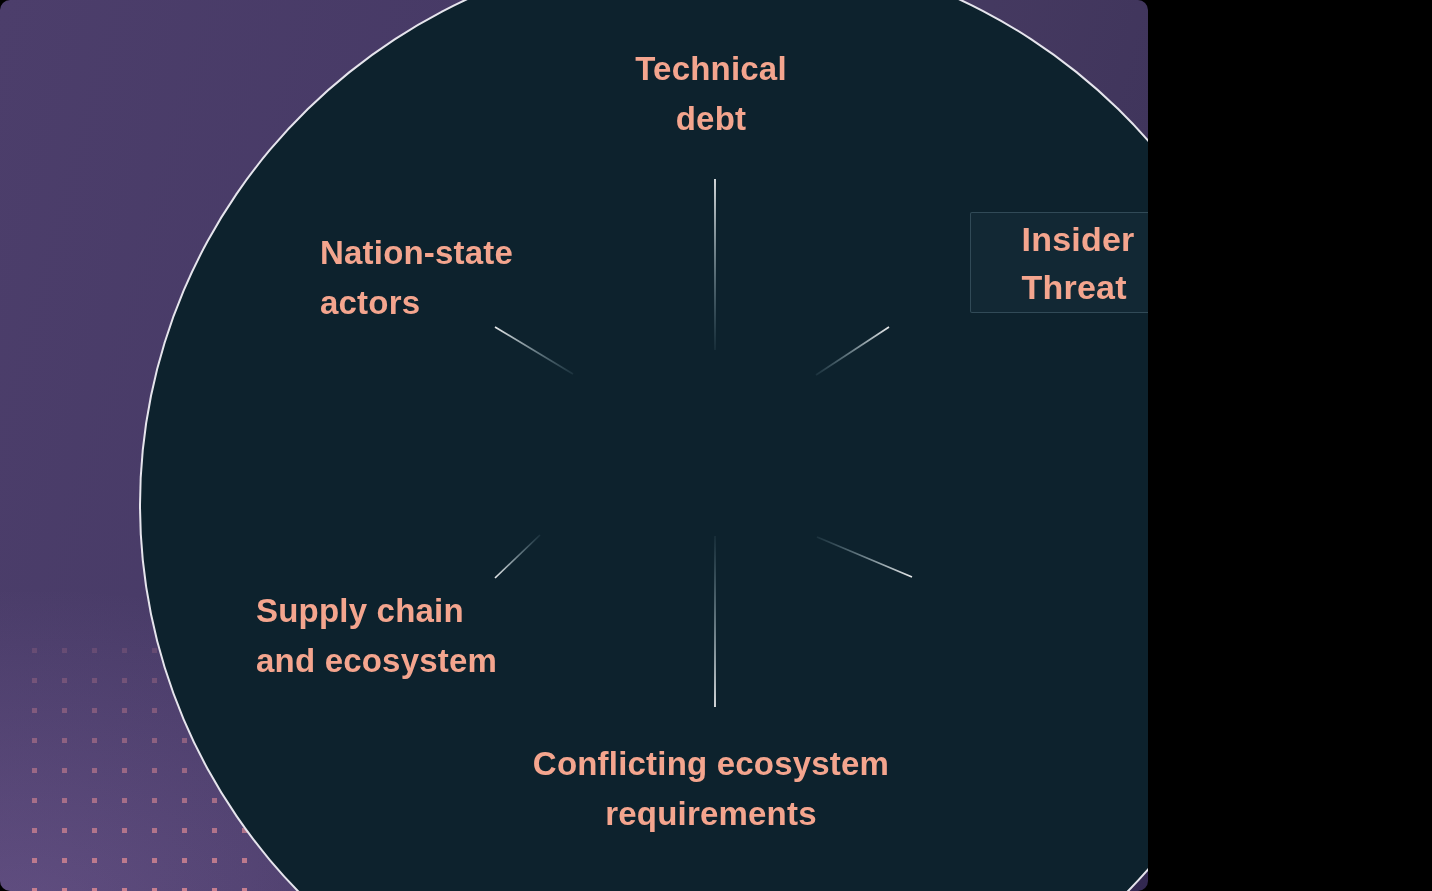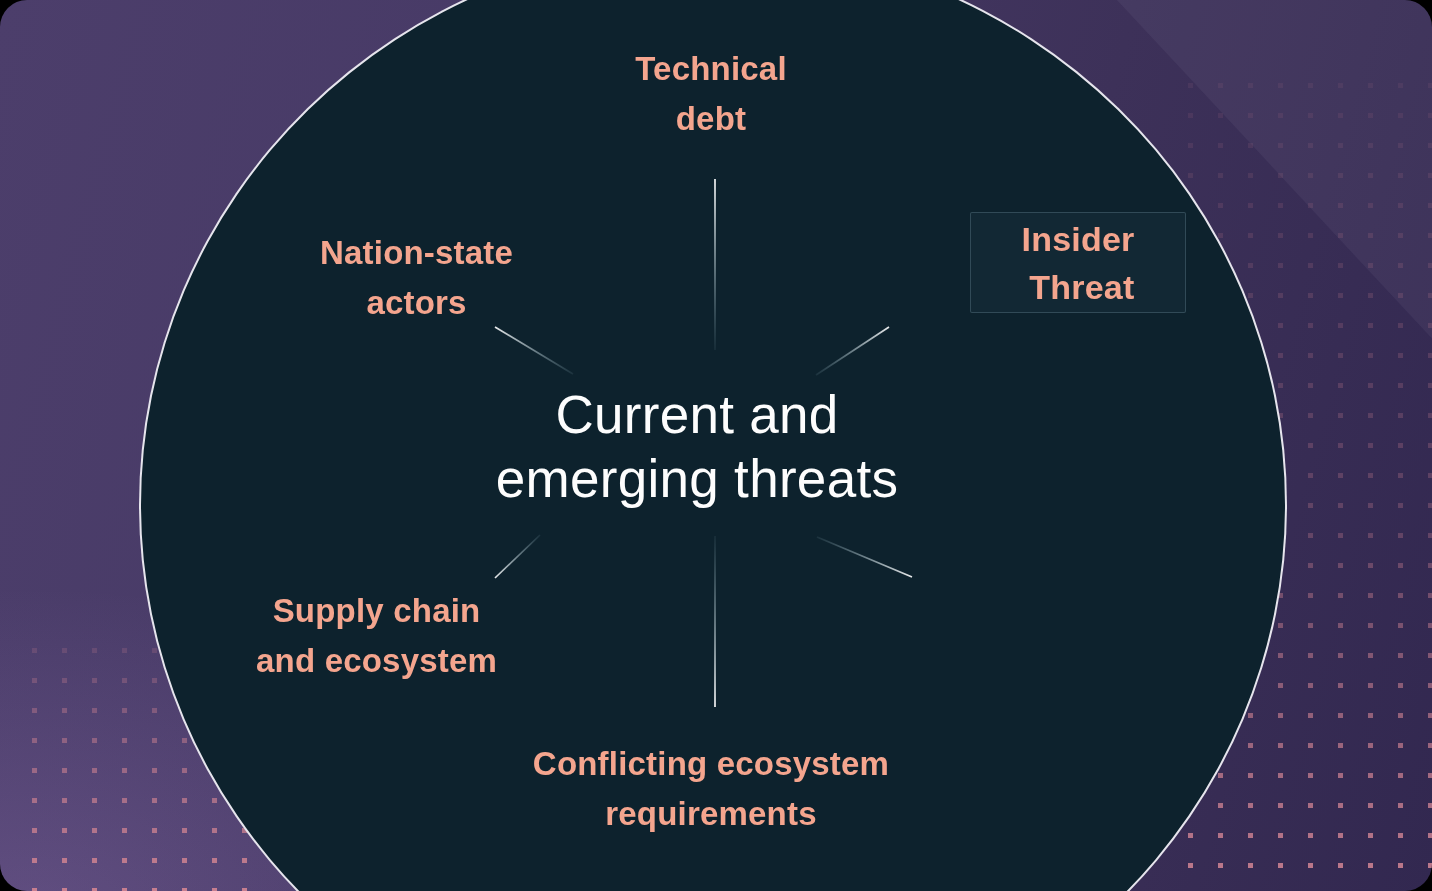--- a/index.html
+++ b/index.html
@@ -1,46 +1,46 @@
 <!DOCTYPE html>
 <html><head>
 <meta charset="utf-8">
 <style>
   html,body{margin:0;padding:0;background:#000;}
   .card{
-    position:relative;width:1432px;height:891px;border-radius:27px;overflow:hidden;
+    position:relative;width:1148px;height:891px;border-radius:10px;overflow:hidden;
     background:
       radial-gradient(900px 520px at 2% 102%, rgba(186,148,222,0.20), rgba(186,148,222,0) 62%),
       linear-gradient(105deg,#4c3e6b 0%,#473a66 35%,#3d3159 68%,#322850 100%);
     font-family:"Liberation Sans",sans-serif;
   }
   .sheen{position:absolute;inset:0;background:rgba(236,228,255,0.05);
     clip-path:polygon(78% 0,100% 0,100% 38%);}
   .dots{position:absolute;}
   .threat-circle{
     position:absolute;left:139px;top:-56px;width:1148px;height:1122px;border-radius:50%;
     background:#0d222d;border:2px solid rgba(247,244,252,0.93);box-sizing:border-box;
   }
   .rays{position:absolute;left:0;top:0;}
   .label{
     position:absolute;color:#f4a58e;font-size:33px;font-weight:700;line-height:50px;
-    white-space:pre-line;letter-spacing:0.2px;text-align:center;
+    white-space:pre-line;letter-spacing:0.2px;
   }
   .center-x{transform:translateX(-50%);text-align:center;}
   .diagram-title{
     position:absolute;left:697px;top:383px;transform:translateX(-50%);
     color:#fdfdfd;font-size:53px;font-weight:500;line-height:64px;text-align:center;
     white-space:pre-line;letter-spacing:0.3px;
   }
   .insider-box{
     position:absolute;left:970px;top:212px;width:216px;height:101px;box-sizing:border-box;
     border:1px solid rgba(130,165,180,0.28);background:rgba(165,205,220,0.04);
     display:flex;align-items:center;justify-content:center;border-radius:2px;
   }
-  .insider-box .label{position:static;line-height:48px;font-size:34px;text-align:right;}
+  .insider-box .label{position:static;line-height:48px;font-size:34px;text-align:left;}
 </style>
 </head>
 <body>
 
 <div class="card">
 
   <div class="sheen"></div>
 
   <svg class="dots" style="left:22px;top:648px" width="238" height="243">
     <defs>
@@ -123,16 +123,14 @@
   <div class="label" style="left:320px;top:228px">Nation-state
 actors</div>
 
   <div class="label" style="left:256px;top:586px">Supply chain
 and ecosystem</div>
 
 
   <div class="label center-x" style="left:711px;top:739px">Conflicting ecosystem
 requirements</div>
 
-  <div class="diagram-title">Current and
-emerging threats</div>
 
 </div>
 
 </body></html>

